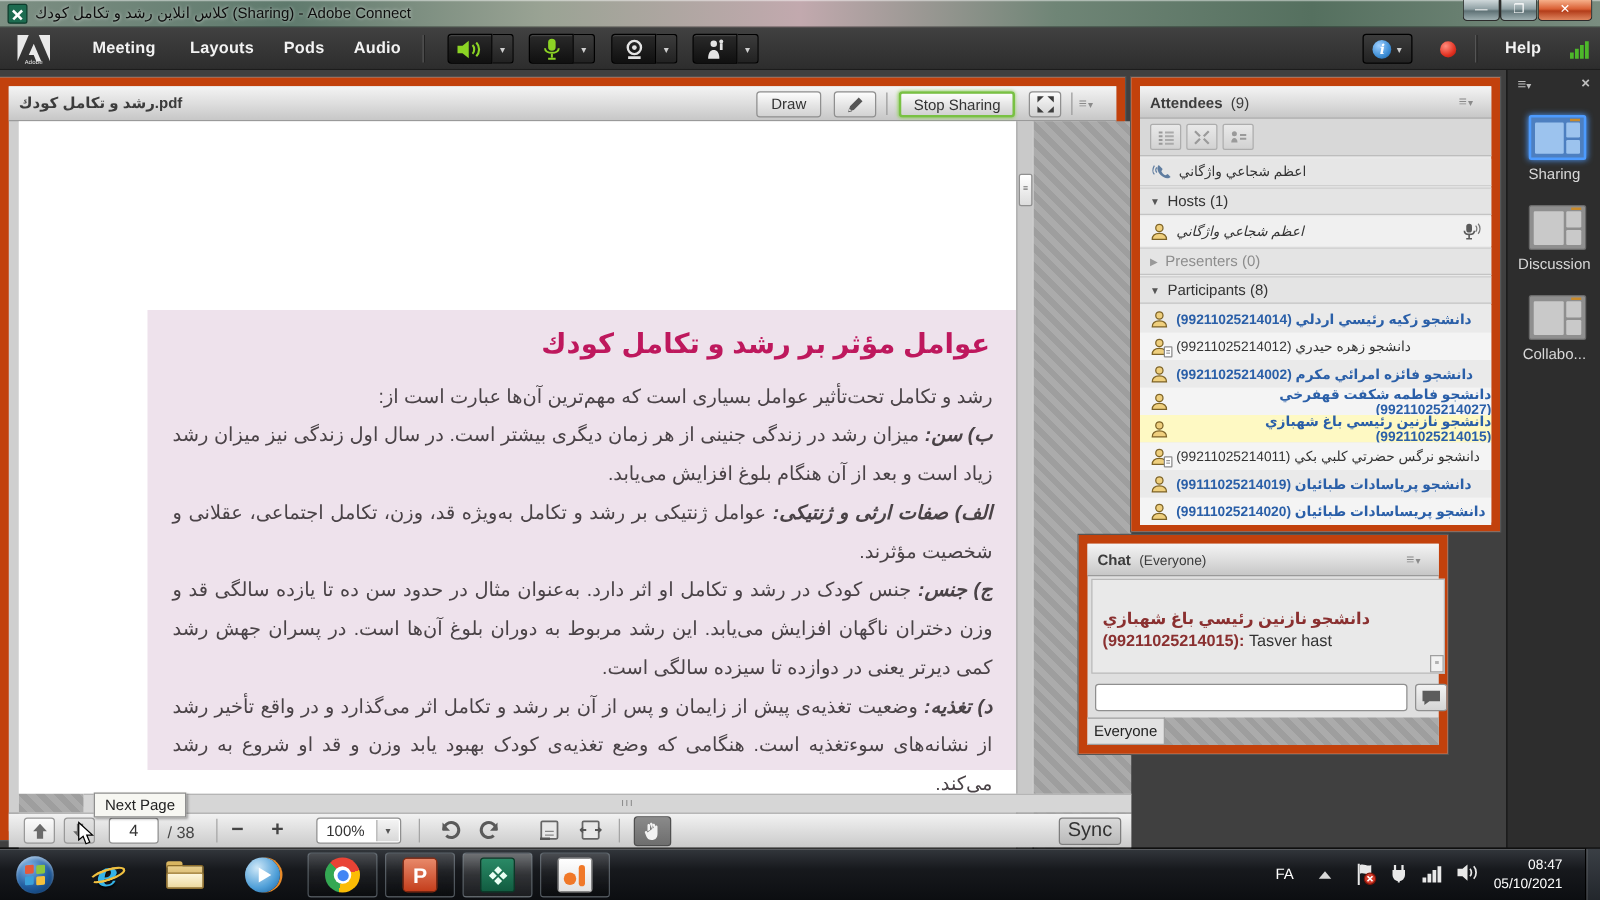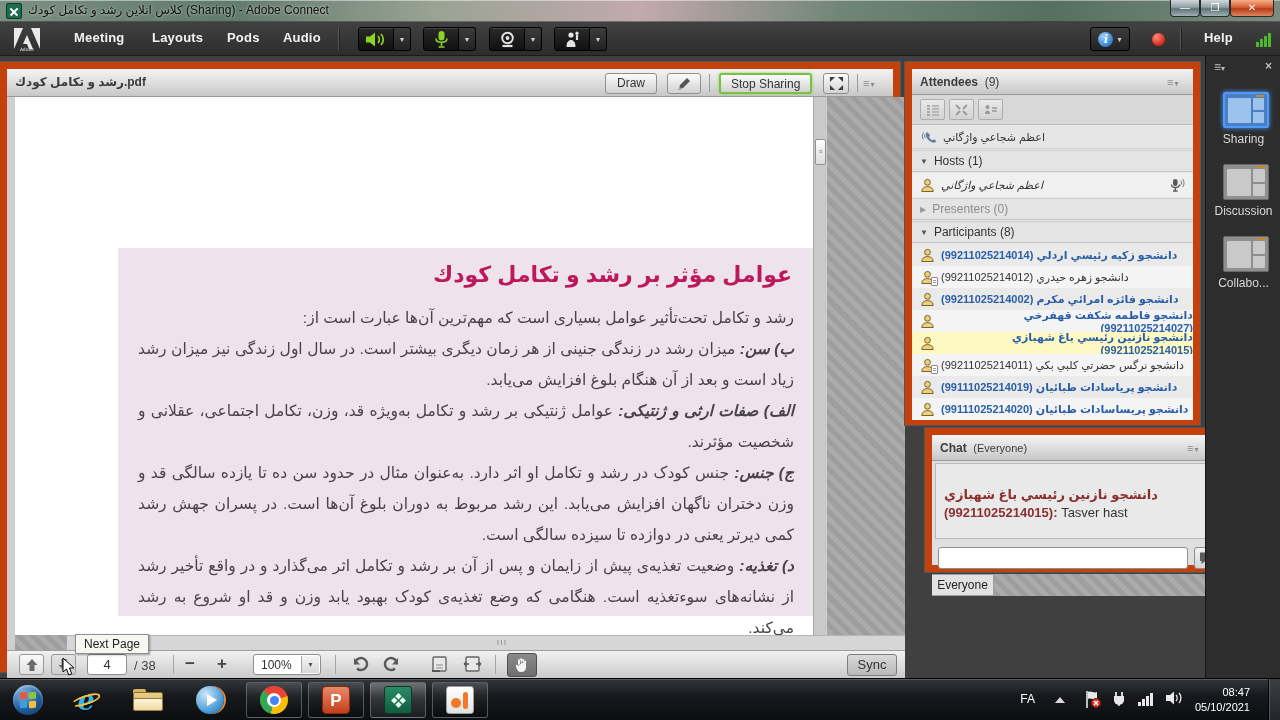--- a/index.html
+++ b/index.html
@@ -60,38 +60,38 @@
   #pink-block .lead { font-weight:bold; font-style:italic; }
 
   
   #share-toolbar { left:0px; top:581px; width:898px; height:28px; background:linear-gradient(#f2f2f2,#dadada 60%,#cacaca); border-top:1px solid #9f9f9f; }
   .nav-btn { position:absolute; top:3px; width:25px; height:21px; background:linear-gradient(#fbfbfb,#e0e0e0); border:1px solid #999; border-radius:3px; display:flex; align-items:center; justify-content:center; }
   .tb-sep { position:absolute; top:4px; width:1px; height:19px; background:#a5a5a5; }
   #page-input { position:absolute; left:80px; top:3px; width:40px; height:21px; border:1px solid #8f8f8f; border-radius:3px; text-align:center; font-size:13px; color:#333; }
   .tb-text { position:absolute; top:7px; font-size:13px; color:#444; }
   #zoom-box { position:absolute; left:246px; top:3px; width:68px; height:21px; background:#fff; border:1px solid #8f8f8f; border-radius:3px; font-size:12px; color:#333; }
   #zoom-dd { position:absolute; right:1px; top:1px; width:18px; height:17px; background:linear-gradient(#f4f4f4,#d8d8d8); border-left:1px solid #aaa; font-size:8px; color:#555; text-align:center; line-height:17px; }
-  #sync-btn { position:absolute; left:840px; top:3px; width:50px; height:22px; background:linear-gradient(#d9d9d9,#b9b9b9); border:1px solid #7e7e7e; border-radius:3px; font-size:13px; color:#333; text-align:center; line-height:20px; }
+  #sync-btn { position:absolute; left:840px; top:3px; width:50px; height:22px; background:linear-gradient(#d9d9d9,#b9b9b9); border:1px solid #7e7e7e; border-radius:3px; font-size:16px; color:#333; text-align:center; line-height:20px; }
   #tooltip { left:68px; top:565px; height:20px; background:#f7f7f2; border:1px solid #8f8f8f; box-shadow:1px 1px 2px rgba(0,0,0,.35); font-size:12px; color:#222; padding:2px 8px; white-space:nowrap; z-index:40; }
 
   
   #attendees-pod { left:905px; top:62px; width:295px; height:363px; background:#e9e9e9; }
   #att-toolbar { position:absolute; left:0; top:26px; right:0; height:30px; background:#d8d8d8; border-bottom:1px solid #bdbdbd; }
   .view-btn { position:absolute; top:4px; width:25px; height:21px; background:linear-gradient(#e9e9e9,#d2d2d2); border:1px solid #adadad; border-radius:2px; display:flex; align-items:center; justify-content:center; color:#9a9a9a; font-size:11px; }
   .att-row { position:absolute; left:0; right:0; height:22px; font-size:11px; display:flex; align-items:center; padding-left:8px; gap:6px; }
   .sec-head { position:absolute; left:0; right:0; height:22px; background:#e4e4e4; border-top:1px solid #cdcdcd; border-bottom:1px solid #c4c4c4; font-size:12px; color:#333; display:flex; align-items:center; padding-left:8px; gap:6px; }
   .tri { font-size:8px; color:#555; }
   .p-name { color:#2a5fa8; font-weight:bold; }
   .p-dark { color:#333; font-weight:normal; }
   .person { position:relative; width:15px; height:15px; flex:0 0 15px; }
   .badge { position:absolute; right:-3px; bottom:-1px; width:7px; height:9px; background:#fff; border:1px solid #8a8a8a; border-radius:1px; }
   .badge::before { content:""; position:absolute; left:1px; top:2px; width:3px; height:1px; background:#999; box-shadow:0 2px 0 #999; }
 
   
-  #chat-pod { left:925px; top:428px; width:295px; height:144px; background:#dfdfdf; }
+  #chat-pod { left:863px; top:428px; width:295px; height:175px; background:#dfdfdf; }
   #chat-msgs { position:absolute; left:3px; top:28px; width:283px; height:76px; background:#e9e9e9; border:1px solid #b8b8b8; padding:22px 8px 0 8px; font-size:13px; color:#333; line-height:18px; }
   .chat-sender { color:#8a3030; font-weight:bold; }
   #chat-scroll { position:absolute; right:0px; bottom:0px; width:11px; height:14px; background:#f2f2f2; border:1px solid #9f9f9f; font-size:6px; color:#777; text-align:center; line-height:12px; }
   #chat-input { position:absolute; left:6px; top:112px; width:250px; height:22px; border:1px solid #8f8f8f; border-radius:3px; font-size:12px; padding:0 5px; }
   #chat-send { position:absolute; left:262px; top:112px; width:26px; height:22px; background:linear-gradient(#f2f2f2,#d5d5d5); border:1px solid #8f8f8f; border-radius:3px; display:flex; align-items:center; justify-content:center; }
   #chat-tab { position:absolute; left:0px; top:139px; width:62px; height:22px; background:#e2e2e2; border:1px solid #9f9f9f; border-left:none; font-size:12px; color:#222; text-align:center; line-height:20px; }
   #chat-tab-hatch { position:absolute; left:62px; top:139px; right:0; height:22px; }
 
   
   #layoutbar { left:1205px; top:56px; width:75px; height:622px; background:#2d2d2d; border-left:1px solid #161616; }

